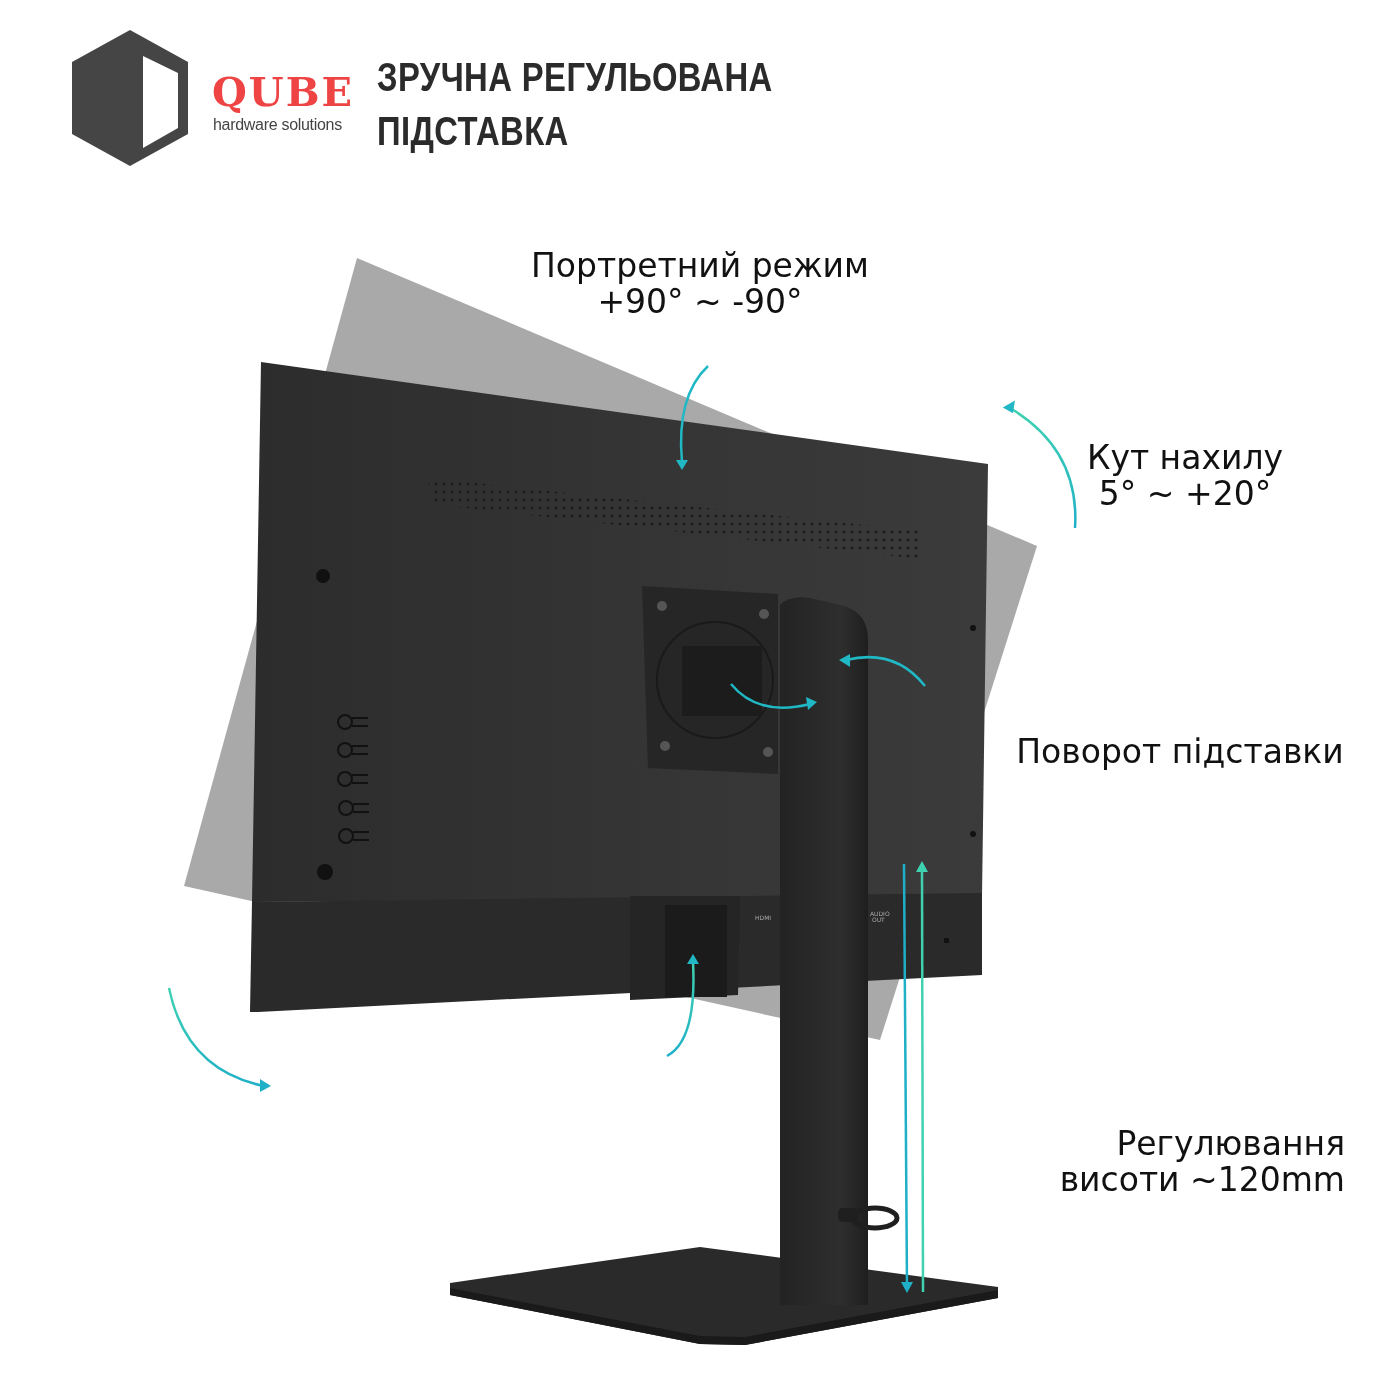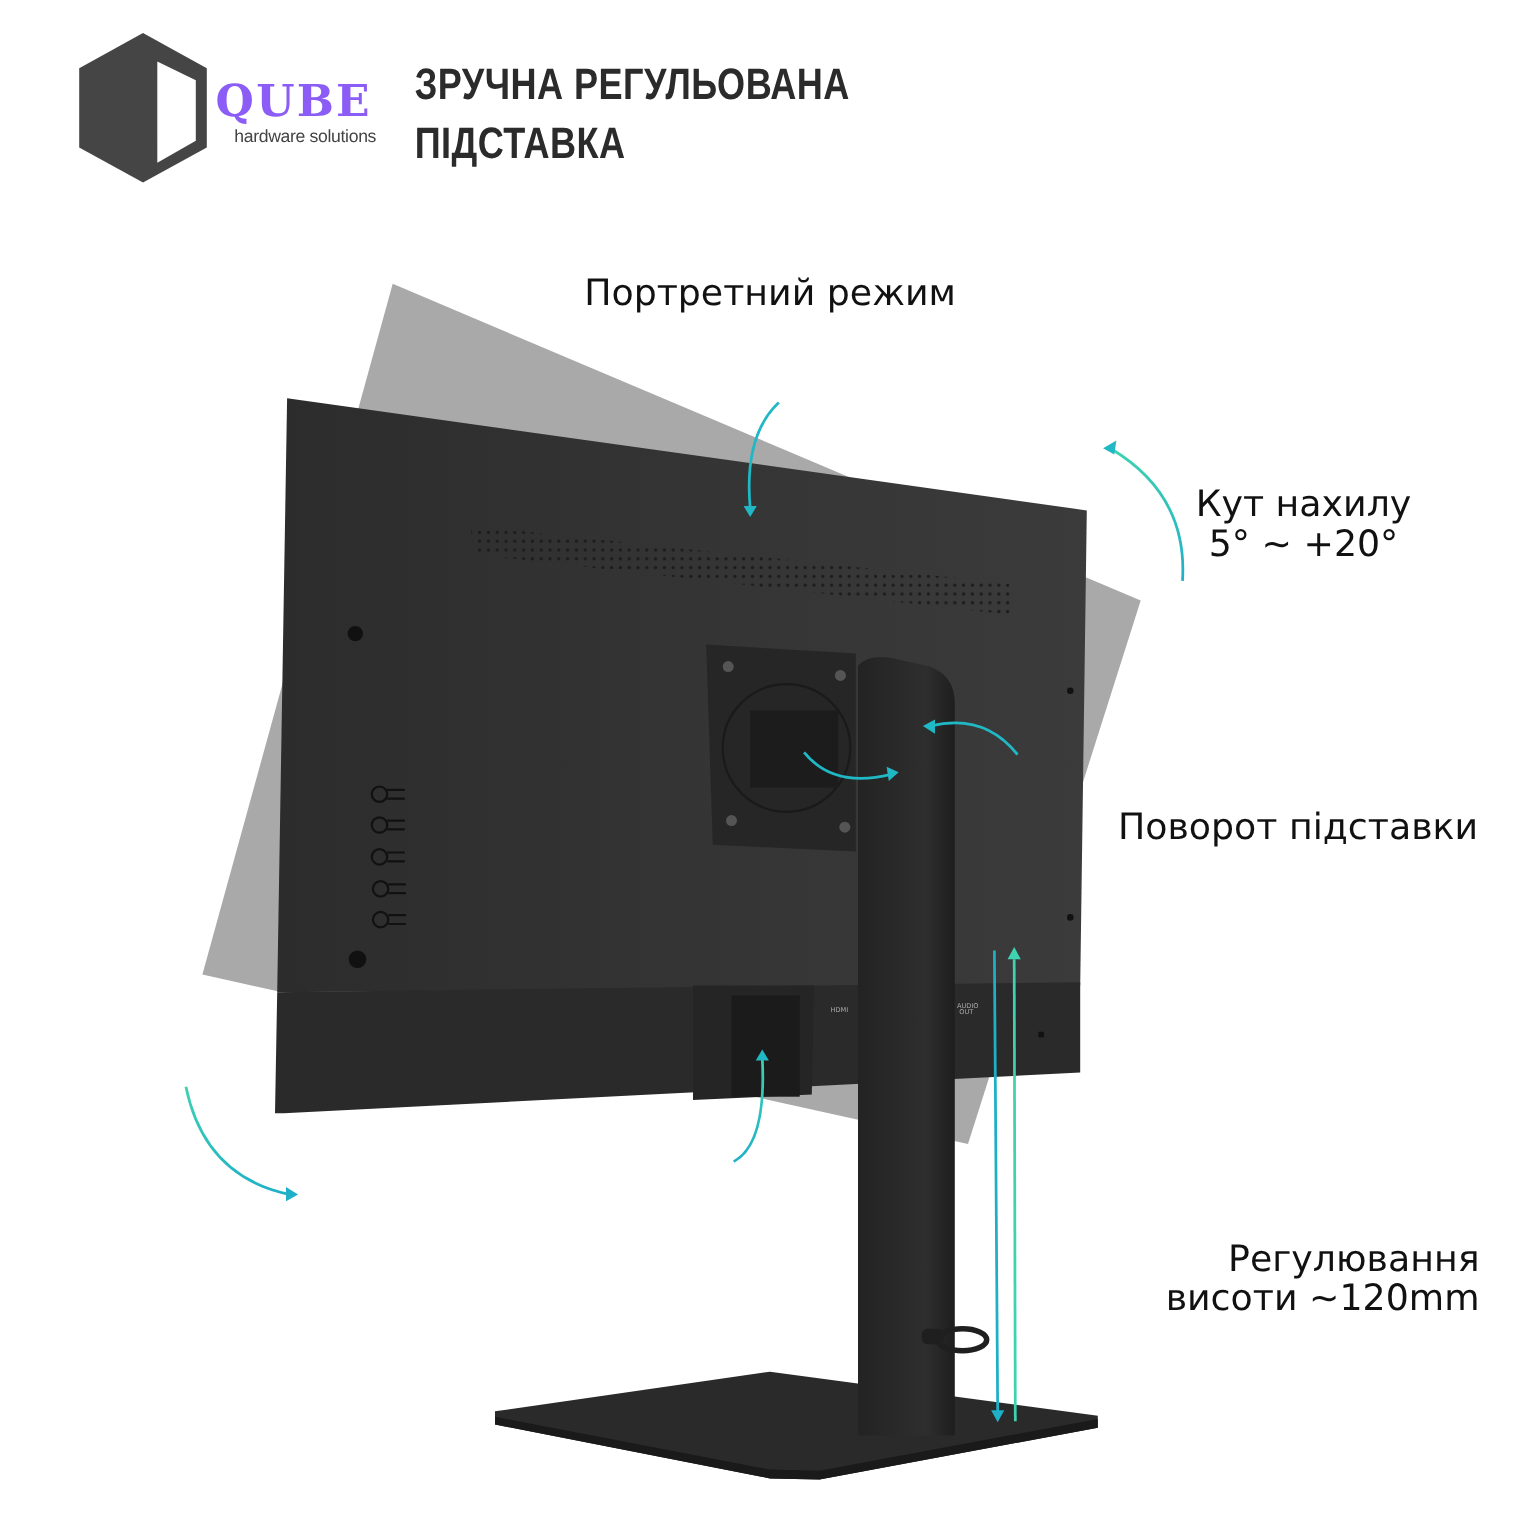--- a/index.html
+++ b/index.html
@@ -1,19 +1,19 @@
 <!DOCTYPE html>
 <html><head>
 <meta charset="utf-8">
 <style>
   html, body { margin: 0; padding: 0; background: #ffffff; }
   body { width: 1400px; height: 1400px; position: relative; overflow: hidden; font-family: "DejaVu Sans", sans-serif; }
   .abs { position: absolute; }
   .logo-mark { left: 68px; top: 28px; width: 124px; height: 140px; }
-  .brand { left: 196px; top: 70px; font-family: "DejaVu Serif", serif; font-weight: bold; font-size: 40px; color: #8b5cf6; letter-spacing: 2px; line-height: 44px; }
+  .brand { left: 212px; top: 70px; font-family: "DejaVu Serif", serif; font-weight: bold; font-size: 40px; color: #ef4444; letter-spacing: 2px; line-height: 44px; }
   .brand-sub { left: 213px; top: 116px; font-family: "Liberation Sans", sans-serif; font-size: 16px; color: #444; letter-spacing: -0.3px; }
   .headline { left: 377px; top: 50px; font-family: "Liberation Sans", sans-serif; font-weight: bold; font-size: 40px; line-height: 54px; color: #2b2b2b; transform: scaleX(0.82); transform-origin: left top; letter-spacing: 0.5px; }
   .callout { font-family: "DejaVu Sans", sans-serif; font-size: 33px; line-height: 36px; color: #111; text-align: center; white-space: nowrap; }
   .c-portrait { left: 500px; top: 248px; width: 400px; }
   .c-tilt { left: 1070px; top: 400px; width: 230px; margin-top: 40px; }
   .c-swivel { left: 995px; top: 734px; width: 370px; }
   .c-height { left: 1025px; top: 1126px; width: 320px; text-align: right; }
   svg.scene { position: absolute; left: 0; top: 0; }
 </style>
 </head>
@@ -126,20 +126,21 @@
 <div class="abs brand">QUBE</div>
 <div class="abs brand-sub">hardware solutions</div>
 
 <div class="abs headline">
   <div>ЗРУЧНА РЕГУЛЬОВАНА</div>
   <div>ПІДСТАВКА</div>
 </div>
 
 <div class="abs callout c-portrait">
   <div>Портретний режим</div>
+  <div>+90° ~ -90°</div>
 </div>
 <div class="abs callout c-tilt">
   <div>Кут нахилу</div>
   <div>5° ~ +20°</div>
 </div>
 <div class="abs callout c-swivel">
   <div>Поворот підставки</div>
 </div>
 <div class="abs callout c-height">
   <div>Регулювання</div>

